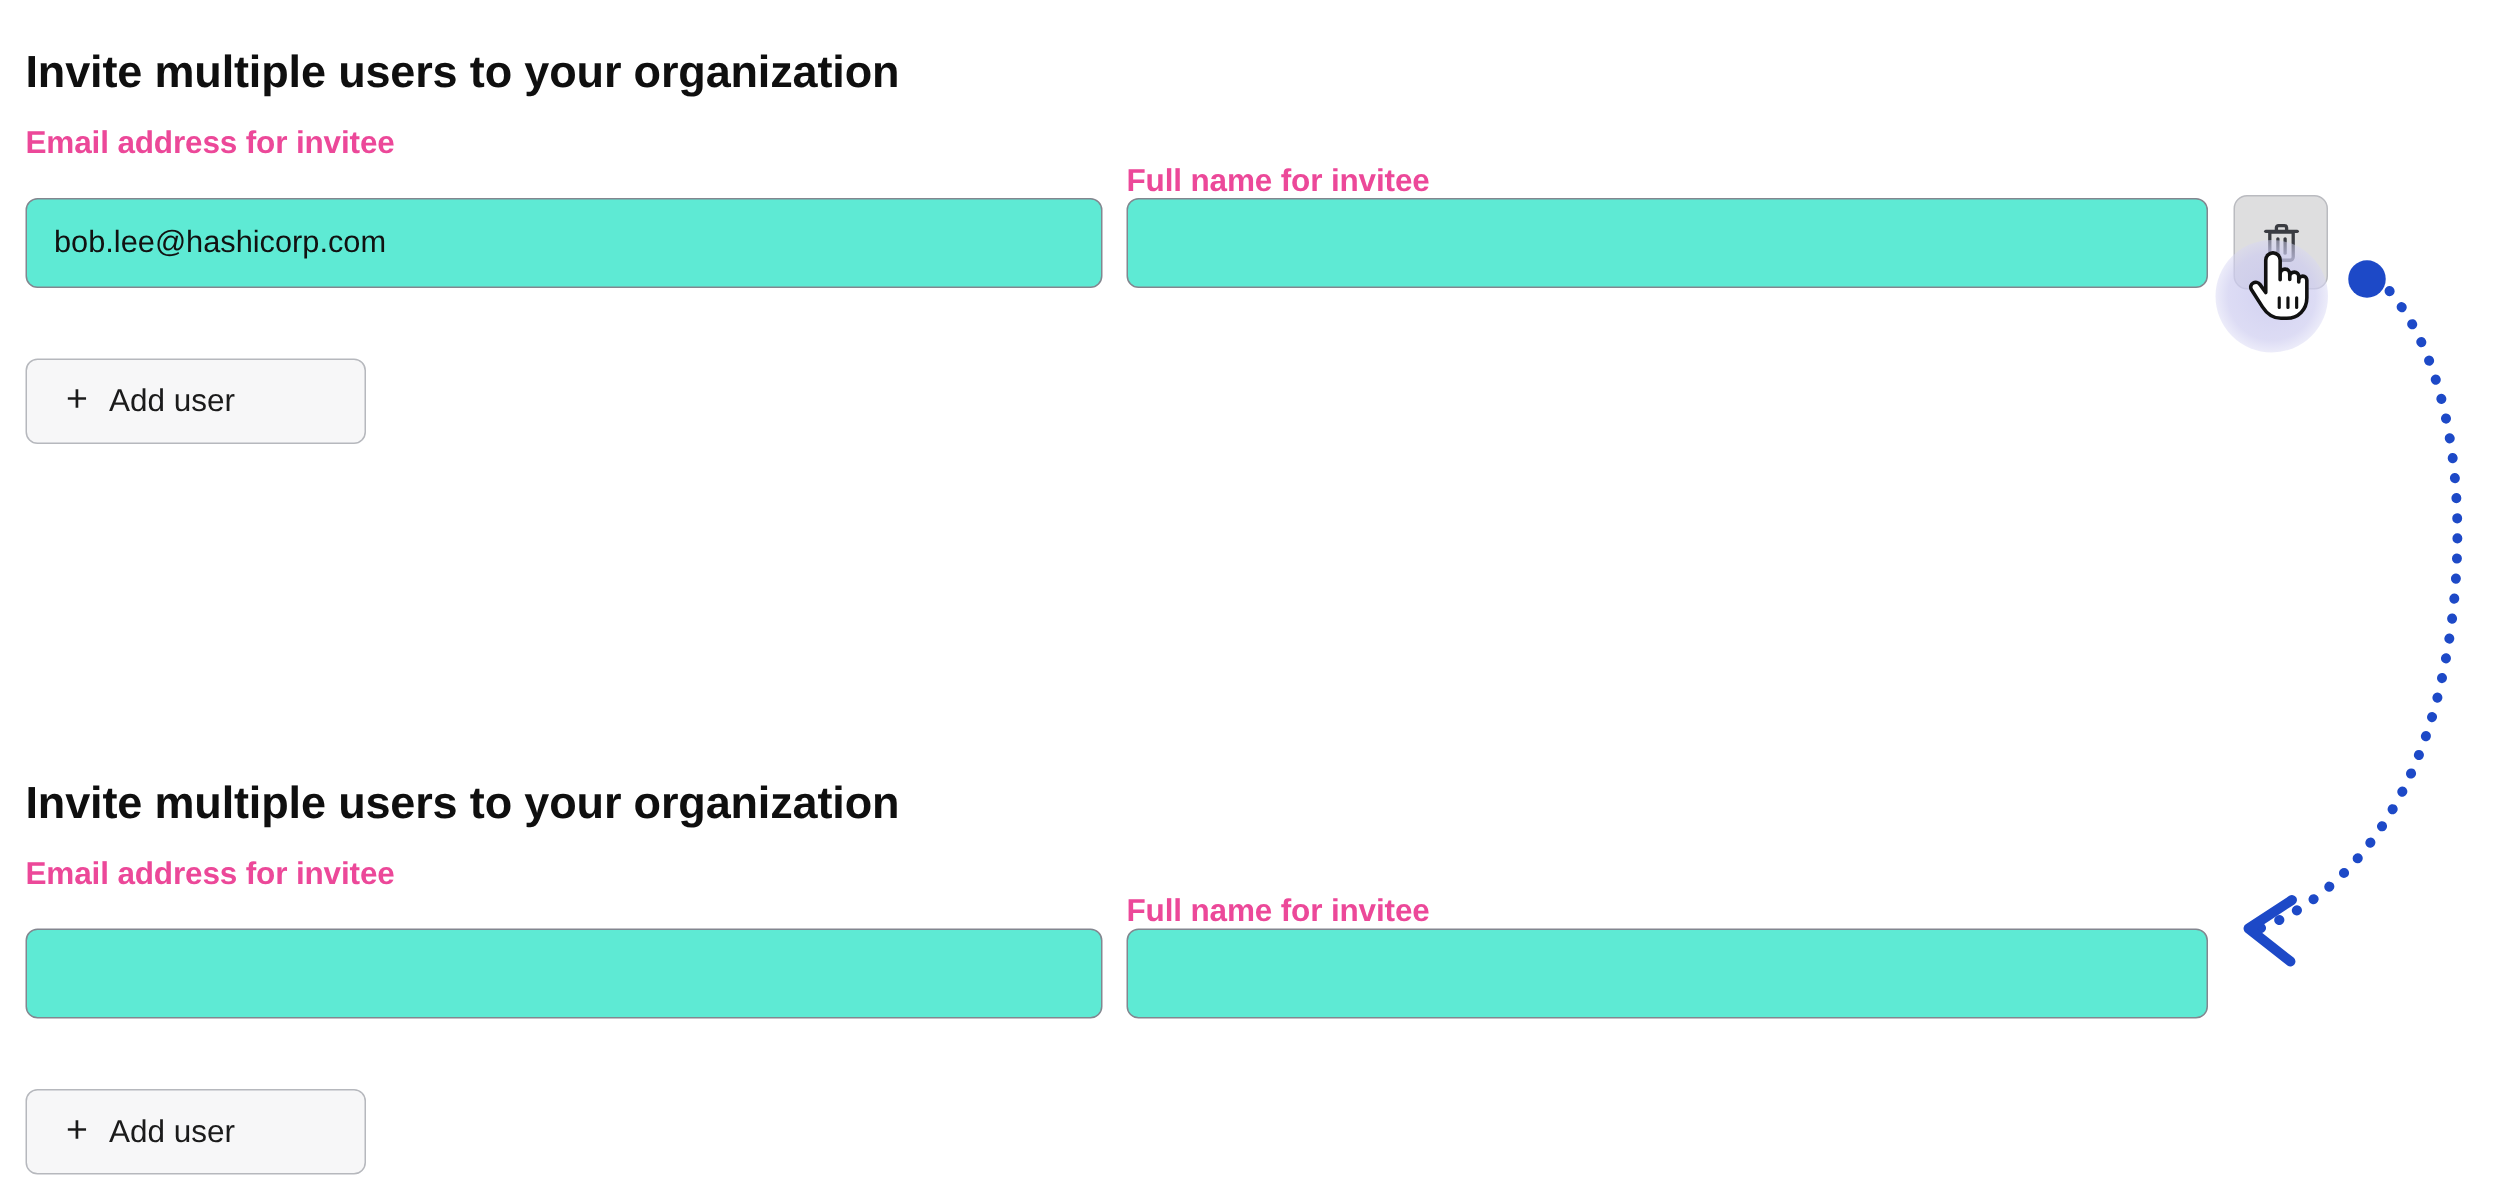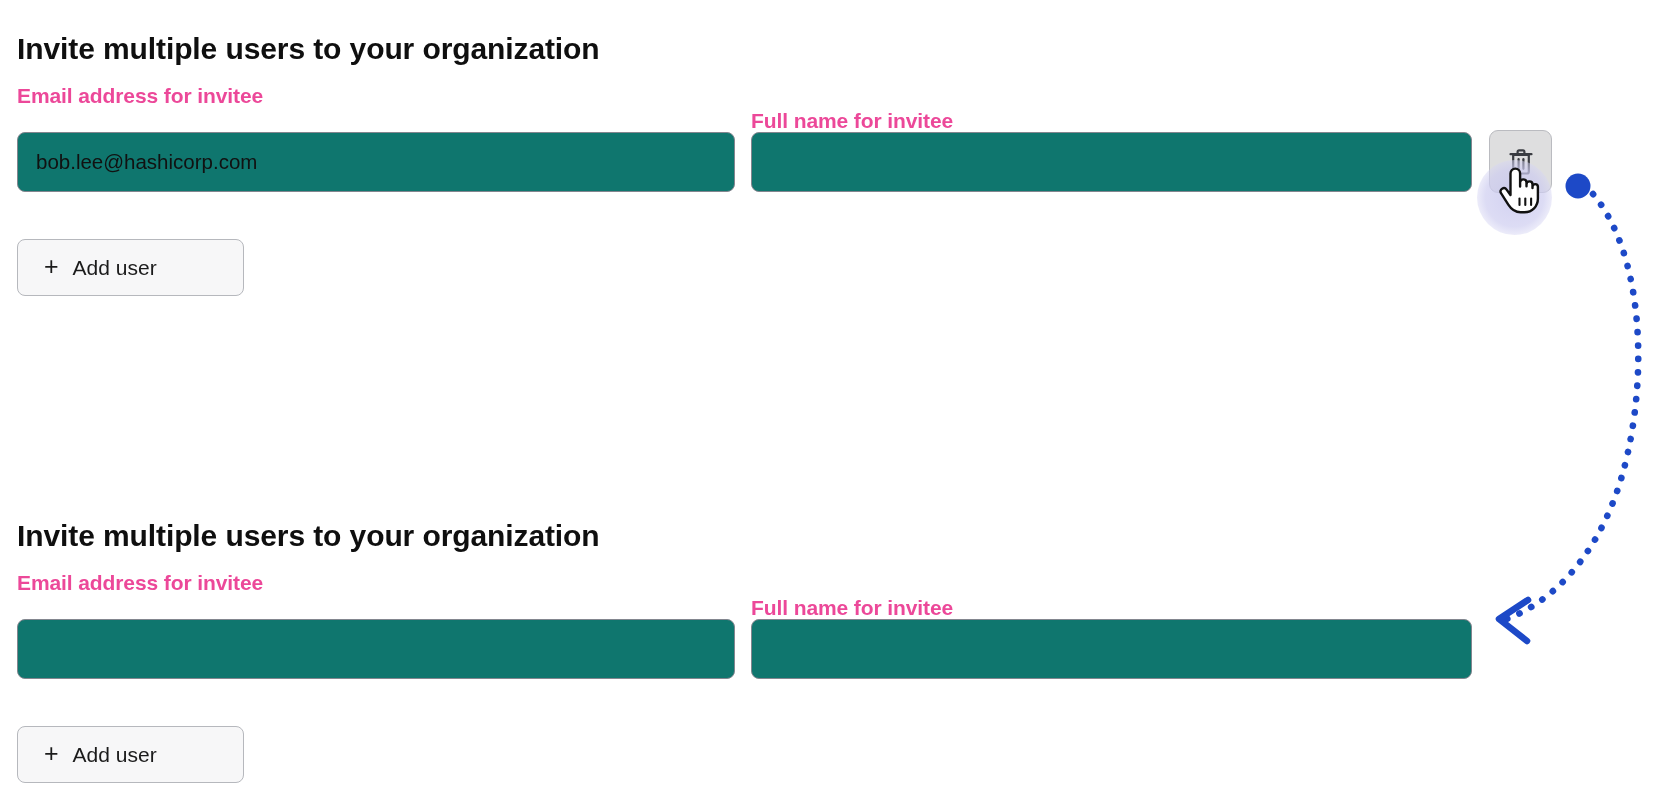--- a/index.html
+++ b/index.html
@@ -57,21 +57,21 @@
   .field-label.email { left: 17px; }
   .field-label.name  { left: 751px; margin-top: 25px; }
 
   .text-input {
     position: absolute;
     top: 132px;
     height: 60px;
     box-sizing: border-box;
     border: 1.6px solid #83868f;
     border-radius: 8px;
-    background: #0f766e;
+    background: #5eead4;
     font-family: "Liberation Sans", sans-serif;
     font-size: 20.5px;
     color: #111111;
     padding: 0 18px;
     outline: none;
   }
   .text-input.email { left: 17px; width: 718px; }
   .text-input.name  { left: 751px; width: 721px; }
   .text-input::placeholder { color: #9aa0a6; }
 

